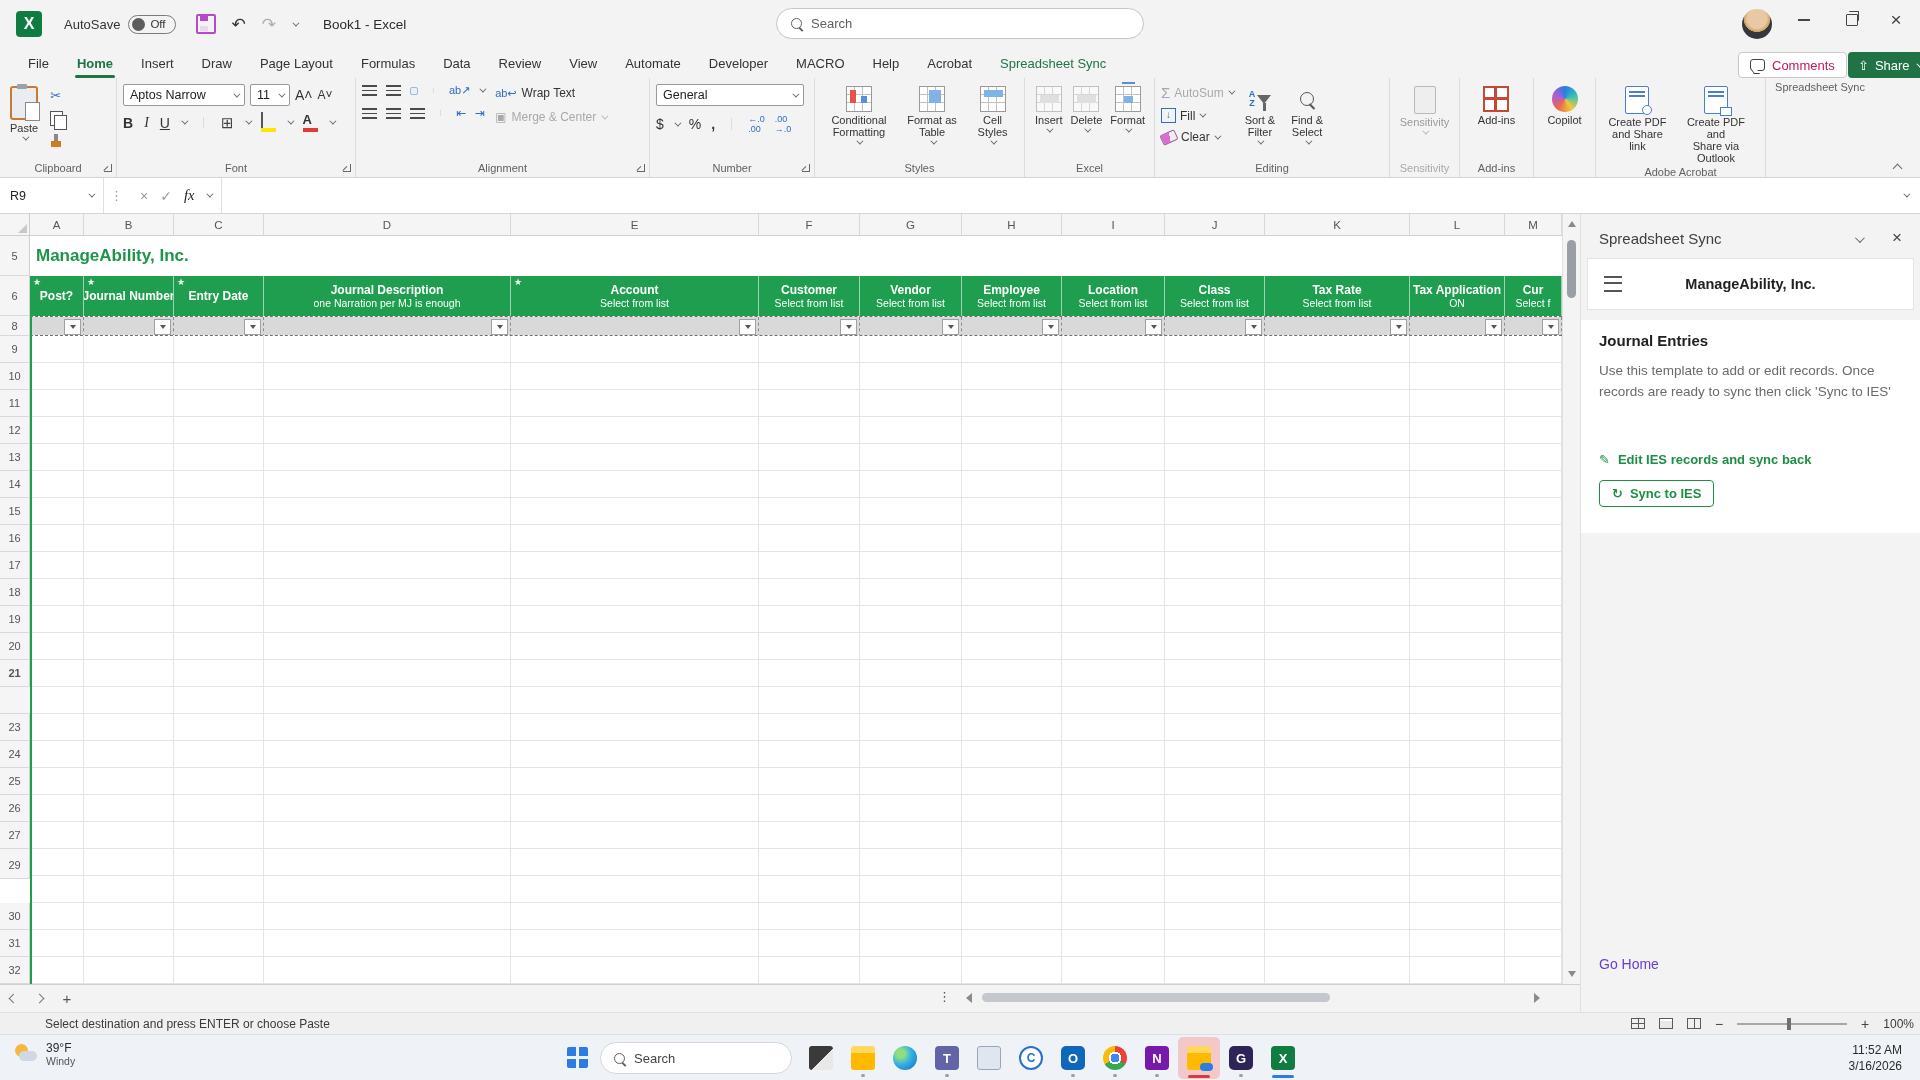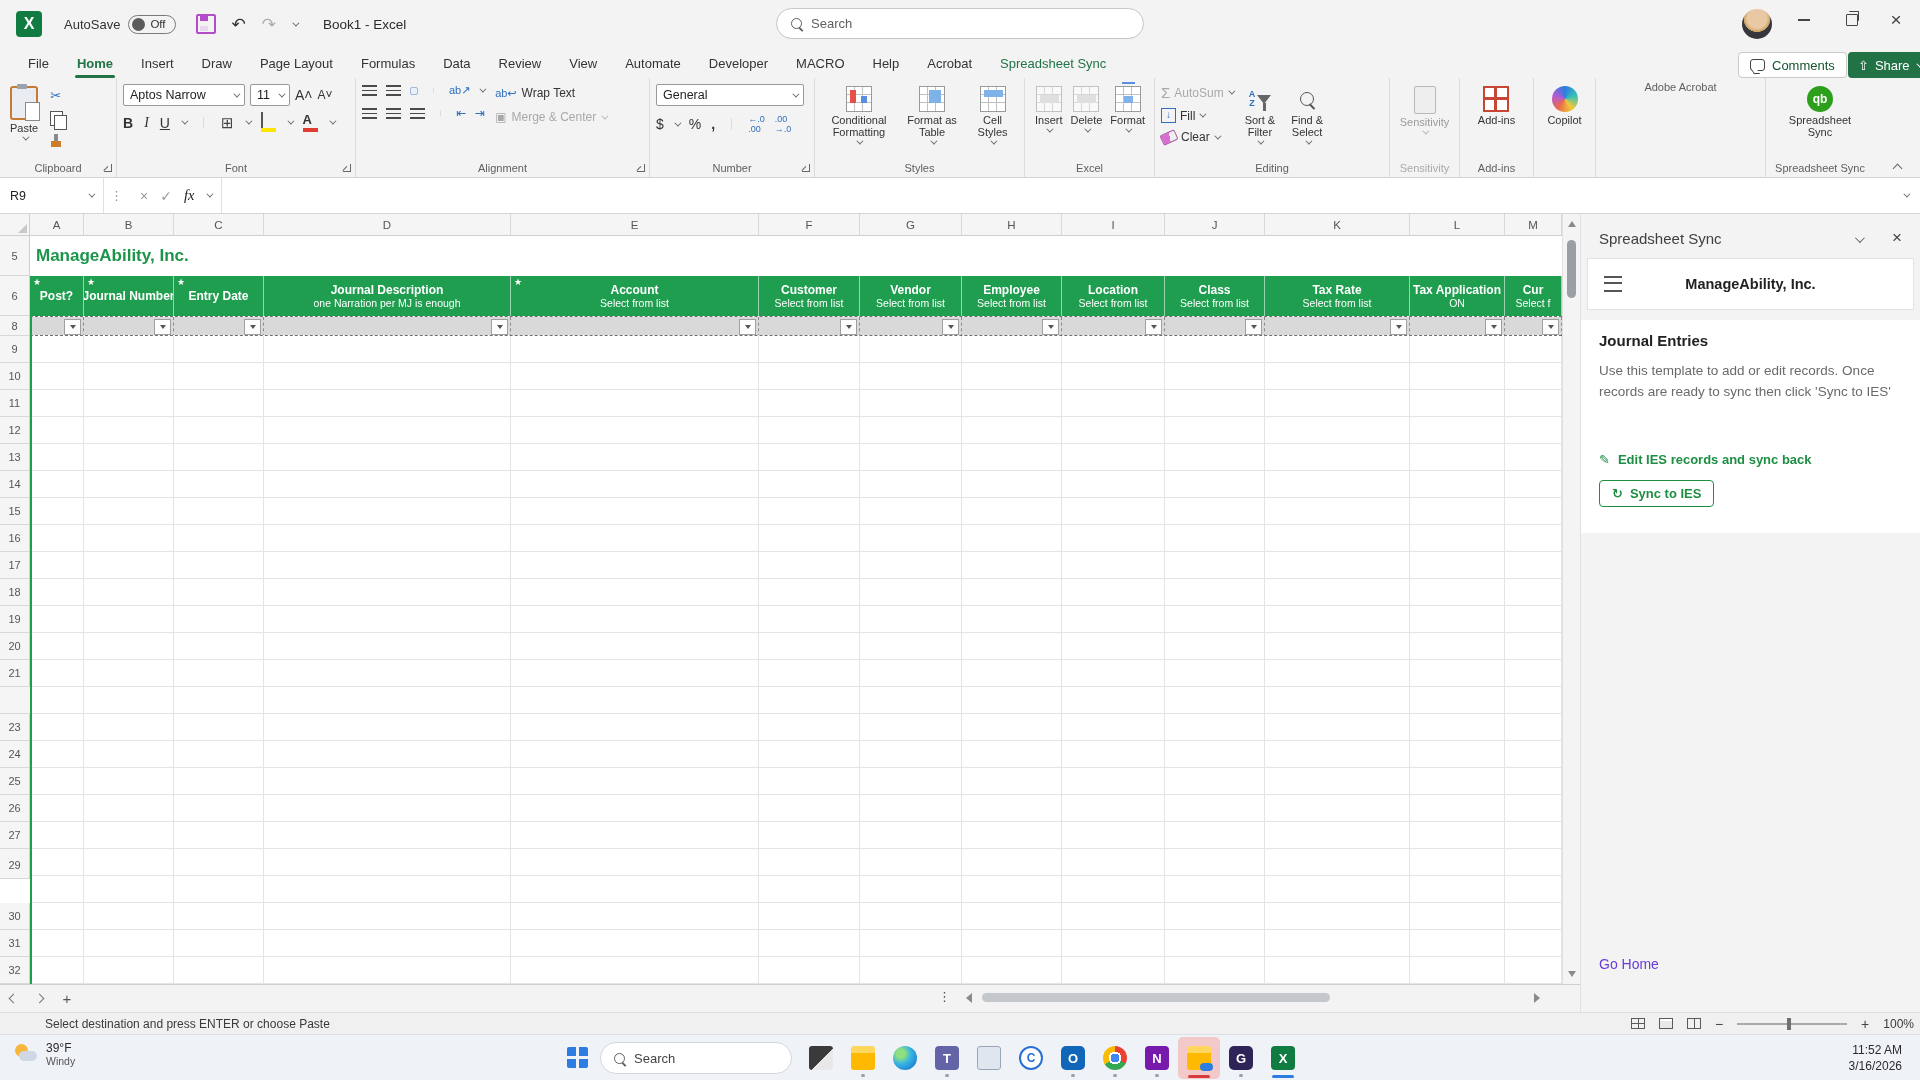--- a/index.html
+++ b/index.html
@@ -34,21 +34,21 @@
   .minbar{width:12px;height:1.6px;background:#444;}
   .restore{width:10px;height:10px;border:1.3px solid #444;border-radius:1px;position:relative;background:#f3f3f3;}
   .restore::before{content:"";position:absolute;left:2px;top:-4px;width:9px;height:9px;border:1.3px solid #444;border-left:none;border-bottom:none;border-radius:1px;}
   
   #tabrow{left:0;top:48px;width:1920px;height:30px;display:flex;align-items:center;}
   #ribbon-tabs{display:flex;margin-left:14px;}
   .rtab{padding:5px 14px;font-size:13px;color:#333;position:relative;white-space:nowrap;}
   .rtab.active{font-weight:bold;color:#217346;}
   .rtab.active::after{content:"";position:absolute;left:12px;right:12px;bottom:-2px;height:3px;border-radius:2px;background:#217346;}
   .rtab.green{color:#217346;}
-  #comments-btn{left:1738px;top:52px;height:26px;background:#fff;border:1px solid #c9c9c9;border-radius:4px;display:flex;align-items:center;gap:7px;padding:0 11px;font-size:13px;color:#14532d;box-sizing:border-box;}
+  #comments-btn{left:1738px;top:52px;height:26px;background:#fff;border:1px solid #c9c9c9;border-radius:4px;display:flex;align-items:center;gap:7px;padding:0 11px;font-size:13px;color:#be185d;box-sizing:border-box;}
   .bubble{width:13px;height:10px;border:1.4px solid #444;border-radius:3px;position:relative;}
   .bubble::after{content:"";position:absolute;left:1px;bottom:-4px;width:5px;height:5px;background:#fff;border-left:1.4px solid #444;border-bottom:1.4px solid #444;transform:skewX(35deg);}
   #share-btn{left:1848px;top:52px;height:26px;background:#217346;border-radius:4px;display:flex;align-items:center;gap:6px;padding:0 10px;font-size:13px;color:#fff;box-sizing:border-box;}
   #share-btn .chv{border-color:#fff;}
   
   #ribbon{left:0;top:78px;width:1920px;height:100px;background:#f3f3f3;border-bottom:1px solid #d4d4d4;display:flex;box-sizing:border-box;}
   .rgroup{display:flex;flex-direction:column;box-sizing:border-box;border-right:1px solid #dcdcdc;flex:none;}
   .gbody{flex:1;display:flex;align-items:flex-start;padding:6px 6px 0 6px;box-sizing:border-box;}
   .gcap{height:18px;display:flex;align-items:center;justify-content:center;gap:6px;font-size:11px;color:#5f5f5f;position:relative;}
   .launcher{position:absolute;right:4px;bottom:5px;width:7px;height:7px;border-right:1.4px solid #666;border-bottom:1.4px solid #666;}
@@ -515,33 +515,38 @@
     <div class="gbody" style="justify-content:center;width:100%;">
       <div class="bb">
         <span class="ic26 i-copilot"></span>
         <span class="lbl">Copilot</span>
       </div>
     </div>
     <div class="gcap"></div>
   </div>
 
   <div class="rgroup" style="width:170px">
+    <div class="gbody" style="justify-content:space-around;width:100%;">
+      <div class="bb">
+        <span class="i-pdf link"></span>
+        <span class="lbl">Create PDF
+and Share link</span>
+      </div>
+      <div class="bb">
+        <span class="i-pdf mail"></span>
+        <span class="lbl">Create PDF and
+Share via Outlook</span>
+      </div>
+    </div>
     <div class="gcap">
         <span>Adobe Acrobat</span>
       </div>
   </div>
 
   <div class="rgroup" style="width:108px;border-right:none">
-    <div class="gbody" style="justify-content:center;width:100%;">
-      <div class="bb">
-        <span class="ic26 i-qb">qb</span>
-        <span class="lbl">Spreadsheet
-Sync</span>
-      </div>
-    </div>
     <div class="gcap">
         <span>Spreadsheet Sync</span>
       </div>
   </div>
 </div>
 <div id="ribbon-collapse" class="abs"><span class="chv"></span></div>
 
 <div id="formulabar" class="abs">
   <div id="namebox">
     <span>R9</span>
@@ -584,21 +589,21 @@
       <div class="rowhdr" style="top: 154px; height: 27px;">11</div>
       <div class="rowhdr" style="top: 181px; height: 27px;">12</div>
       <div class="rowhdr" style="top: 208px; height: 27px;">13</div>
       <div class="rowhdr" style="top: 235px; height: 27px;">14</div>
       <div class="rowhdr" style="top: 262px; height: 27px;">15</div>
       <div class="rowhdr" style="top: 289px; height: 27px;">16</div>
       <div class="rowhdr" style="top: 316px; height: 27px;">17</div>
       <div class="rowhdr" style="top: 343px; height: 27px;">18</div>
       <div class="rowhdr" style="top: 370px; height: 27px;">19</div>
       <div class="rowhdr" style="top: 397px; height: 27px;">20</div>
-      <div class="rowhdr" style="top: 424px; height: 27px;">21</div>
+      <div class="rowhdr" style="top: 424px; height: 27px; font-weight: bold;">21</div>
       <div class="rowhdr" style="top: 451px; height: 27px; padding-left: 48px;">22</div>
       <div class="rowhdr" style="top: 478px; height: 27px;">23</div>
       <div class="rowhdr" style="top: 505px; height: 27px;">24</div>
       <div class="rowhdr" style="top: 532px; height: 27px;">25</div>
       <div class="rowhdr" style="top: 559px; height: 27px;">26</div>
       <div class="rowhdr" style="top: 586px; height: 27px;">27</div>
       <div class="rowhdr" style="top: 613px; height: 27px;">28</div>
       <div class="rowhdr" style="top: 616px; height: 27px;">29</div>
       <div class="rowhdr" style="top: 667px; height: 27px;">30</div>
       <div class="rowhdr" style="top: 694px; height: 27px;">31</div>

